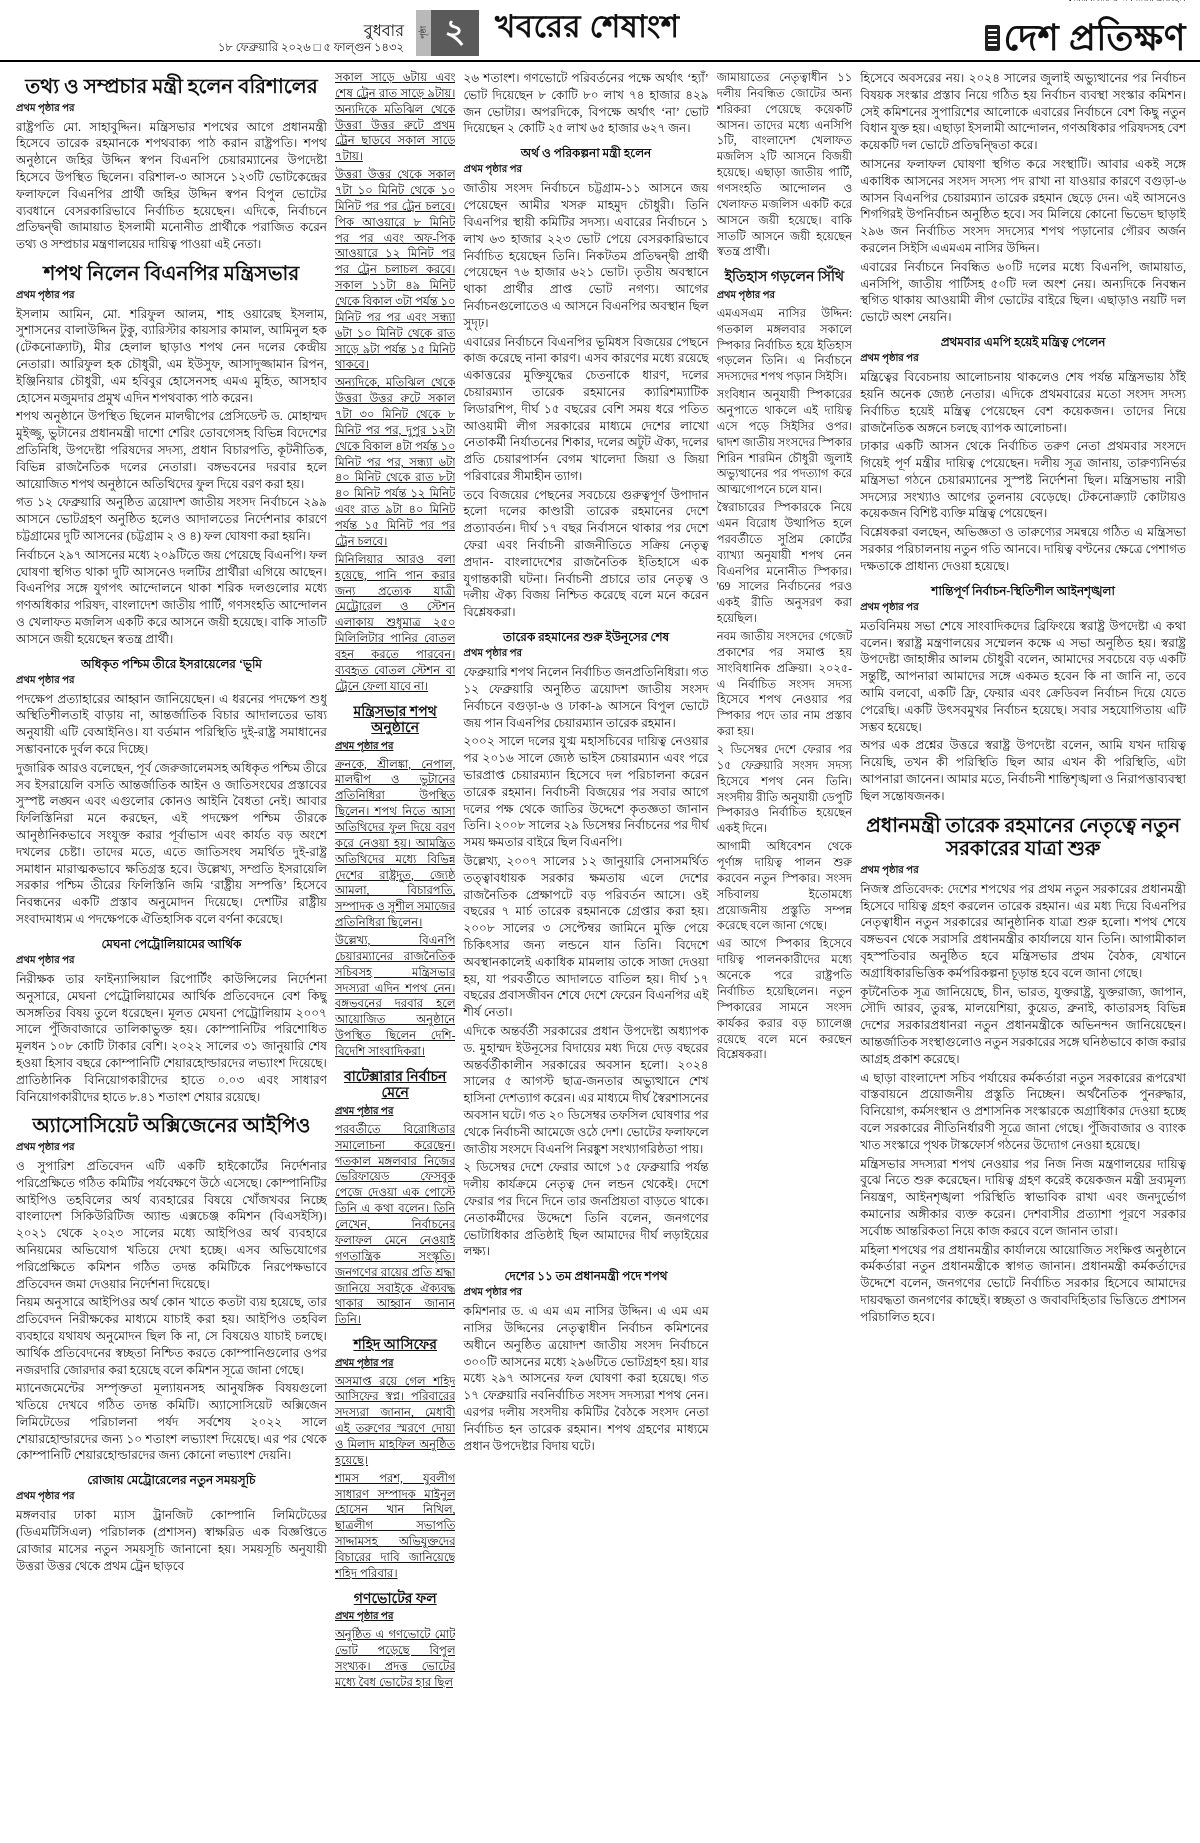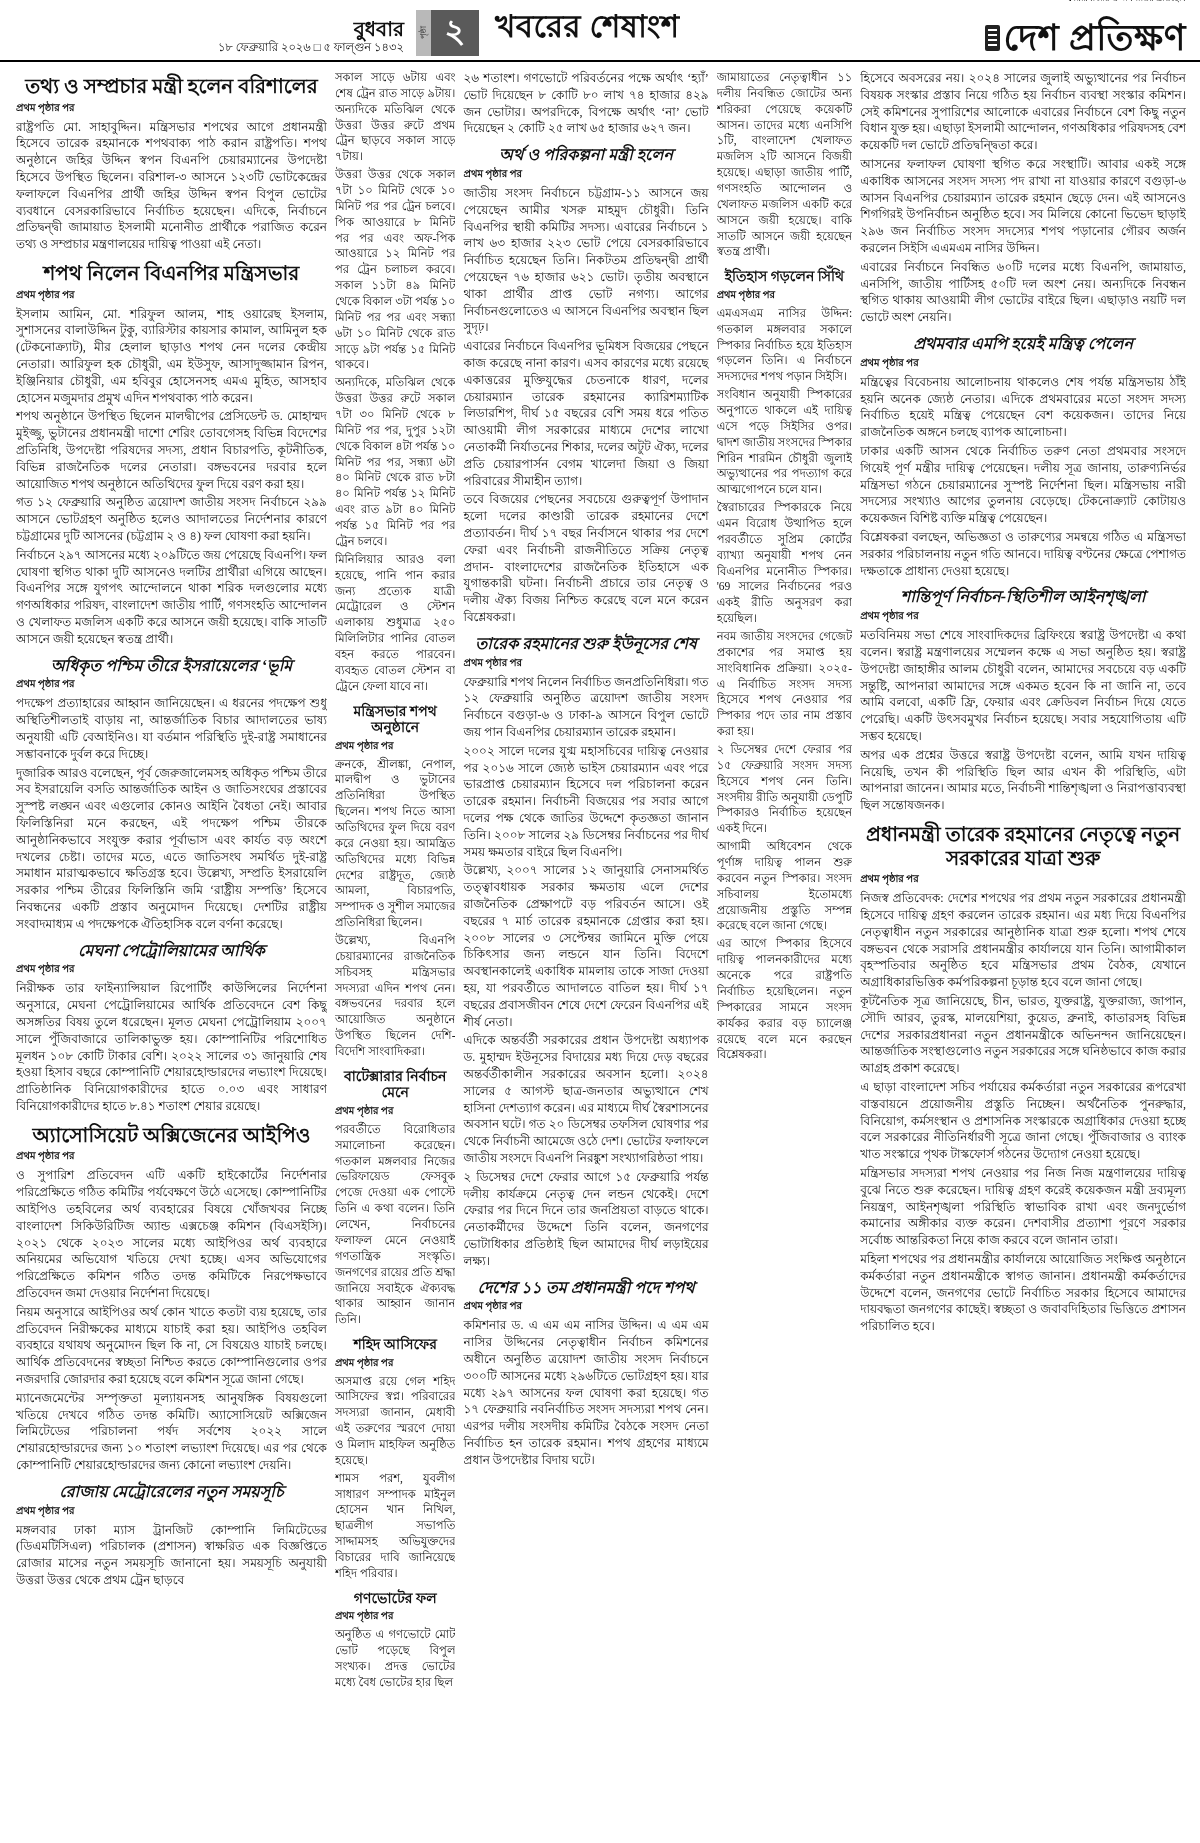--- a/index.html
+++ b/index.html
@@ -3,21 +3,21 @@
 <meta charset="utf-8">
 <style>
   html,body{margin:0;padding:0;background:#fff;}
   body{width:1200px;height:1843px;overflow:hidden;position:relative;
        font-family:"Liberation Serif","DejaVu Serif",serif;color:#111;}
   
   .masthead{display:flex;align-items:flex-end;height:62px;padding:8px 14px 4px 14px;
             border-bottom:2px solid #000;box-sizing:border-box;}
   .mh-spacer{width:170px;}
   .dateblock{width:220px;text-align:right;line-height:1.15;padding-bottom:2px;}
-  .dateblock .wd{font-weight:bold;font-size:20px;}
+  .dateblock .wd{font-weight:normal;font-size:16px;}
   .dateblock .dt{font-size:11.5px;white-space:nowrap;}
   .pagebadge{display:flex;margin:0 10px 0 12px;height:46px;}
   .pagebadge .sliver{width:15px;background:#b9b9b9;color:#222;font-size:8px;
       display:flex;align-items:center;justify-content:center;
       writing-mode:vertical-rl;transform:rotate(180deg);}
   .pagebadge .numbox{width:48px;background:#5a5a5a;color:#fff;display:flex;
       align-items:center;justify-content:center;font-size:32px;font-weight:bold;}
   .sectiontitle{font-size:31px;font-weight:bold;letter-spacing:.5px;
       padding:0 10px 2px 6px;white-space:nowrap;}
   .mh-flex{flex:1;}
@@ -28,21 +28,21 @@
   .crest:after{content:"";position:absolute;left:3px;top:4px;width:9px;height:2px;
       background:#fff;box-shadow:0 5px 0 #fff,0 10px 0 #fff,0 15px 0 #fff;}
   .brand .papername{font-size:36px;font-weight:900;letter-spacing:.5px;}
   
   .pagebody{display:flex;padding:8px 14px 0 16px;gap:0;}
   .col{box-sizing:border-box;height:1755px;overflow:hidden;}
   .col + .col{margin-left:8px;}
   .story + .story{margin-top:9px;}
   .story h3{margin:5px 0 1px;text-align:center;font-weight:bold;line-height:1.18;}
   .h-big{font-size:20px;}
-  .h-mid{font-size:16px;font-style:italic;}
+  .h-mid{font-size:12px;}
   .sub{font-size:10px;font-weight:bold;text-align:left;margin:0 0 2px;}
   .story p{margin:0 0 2px;text-align:justify;font-size:12px;line-height:1.40;
       word-break:break-word;}
   .col-narrow .story p{font-size:11.5px;line-height:1.38;}
   .col-narrow .story h3{font-size:14px;text-align:center;}
 </style>
 </head>
 <body>
 
 <header class="masthead">
@@ -98,21 +98,21 @@
         <p>ও সুপারিশ প্রতিবেদন এটি একটি হাইকোর্টের নির্দেশনার পরিপ্রেক্ষিতে গঠিত কমিটির পর্যবেক্ষণে উঠে এসেছে। কোম্পানিটির আইপিও তহবিলের অর্থ ব্যবহারের বিষয়ে খোঁজখবর নিচ্ছে বাংলাদেশ সিকিউরিটিজ অ্যান্ড এক্সচেঞ্জ কমিশন (বিএসইসি)। ২০২১ থেকে ২০২৩ সালের মধ্যে আইপিওর অর্থ ব্যবহারে অনিয়মের অভিযোগ খতিয়ে দেখা হচ্ছে। এসব অভিযোগের পরিপ্রেক্ষিতে কমিশন গঠিত তদন্ত কমিটিকে নিরপেক্ষভাবে প্রতিবেদন জমা দেওয়ার নির্দেশনা দিয়েছে।</p>
         <p>নিয়ম অনুসারে আইপিওর অর্থ কোন খাতে কতটা ব্যয় হয়েছে, তার প্রতিবেদন নিরীক্ষকের মাধ্যমে যাচাই করা হয়। আইপিও তহবিল ব্যবহারে যথাযথ অনুমোদন ছিল কি না, সে বিষয়েও যাচাই চলছে। আর্থিক প্রতিবেদনের স্বচ্ছতা নিশ্চিত করতে কোম্পানিগুলোর ওপর নজরদারি জোরদার করা হয়েছে বলে কমিশন সূত্রে জানা গেছে।</p>
         <p>ম্যানেজমেন্টের সম্পৃক্ততা মূল্যায়নসহ আনুষঙ্গিক বিষয়গুলো খতিয়ে দেখবে গঠিত তদন্ত কমিটি। অ্যাসোসিয়েট অক্সিজেন লিমিটেডের পরিচালনা পর্ষদ সর্বশেষ ২০২২ সালে শেয়ারহোল্ডারদের জন্য ১০ শতাংশ লভ্যাংশ দিয়েছে। এর পর থেকে কোম্পানিটি শেয়ারহোল্ডারদের জন্য কোনো লভ্যাংশ দেয়নি।</p>
       </article>
       <article class="story">
         <h3 class="h-mid">রোজায় মেট্রোরেলের নতুন সময়সূচি</h3>
         <div class="sub">প্রথম পৃষ্ঠার পর</div>
         <p>মঙ্গলবার ঢাকা ম্যাস ট্রানজিট কোম্পানি লিমিটেডের (ডিএমটিসিএল) পরিচালক (প্রশাসন) স্বাক্ষরিত এক বিজ্ঞপ্তিতে রোজার মাসের নতুন সময়সূচি জানানো হয়। সময়সূচি অনুযায়ী উত্তরা উত্তর থেকে প্রথম ট্রেন ছাড়বে</p>
       </article>
     </div>
-    <div class="col col-narrow" style="width: 121px;">
+    <div class="col col-narrow" style="width: 121px; text-decoration: underline;">
       <article class="story">
         <p>সকাল সাড়ে ৬টায় এবং শেষ ট্রেন রাত সাড়ে ৯টায়। অন্যদিকে মতিঝিল থেকে উত্তরা উত্তর রুটে প্রথম ট্রেন ছাড়বে সকাল সাড়ে ৭টায়।</p>
         <p>উত্তরা উত্তর থেকে সকাল ৭টা ১০ মিনিট থেকে ১০ মিনিট পর পর ট্রেন চলবে। পিক আওয়ারে ৮ মিনিট পর পর এবং অফ-পিক আওয়ারে ১২ মিনিট পর পর ট্রেন চলাচল করবে। সকাল ১১টা ৪৯ মিনিট থেকে বিকাল ৩টা পর্যন্ত ১০ মিনিট পর পর এবং সন্ধ্যা ৬টা ১০ মিনিট থেকে রাত সাড়ে ৯টা পর্যন্ত ১৫ মিনিট থাকবে।</p>
         <p>অন্যদিকে, মতিঝিল থেকে উত্তরা উত্তর রুটে সকাল ৭টা ৩০ মিনিট থেকে ৮ মিনিট পর পর, দুপুর ১২টা থেকে বিকাল ৪টা পর্যন্ত ১০ মিনিট পর পর, সন্ধ্যা ৬টা ৪০ মিনিট থেকে রাত ৮টা ৪০ মিনিট পর্যন্ত ১২ মিনিট এবং রাত ৯টা ৪০ মিনিট পর্যন্ত ১৫ মিনিট পর পর ট্রেন চলবে।</p>
         <p>মিনিলিয়ার আরও বলা হয়েছে, পানি পান করার জন্য প্রত্যেক যাত্রী মেট্রোরেল ও স্টেশন এলাকায় শুধুমাত্র ২৫০ মিলিলিটার পানির বোতল বহন করতে পারবেন। ব্যবহৃত বোতল স্টেশন বা ট্রেনে ফেলা যাবে না।</p>
       </article>
       <article class="story">
         <h3 class="">মন্ত্রিসভার শপথ অনুষ্ঠানে</h3>
         <div class="sub">প্রথম পৃষ্ঠার পর</div>
         <p>ক্রনকে, শ্রীলঙ্কা, নেপাল, মালদ্বীপ ও ভুটানের প্রতিনিধিরা উপস্থিত ছিলেন। শপথ নিতে আসা অতিথিদের ফুল দিয়ে বরণ করে নেওয়া হয়। আমন্ত্রিত অতিথিদের মধ্যে বিভিন্ন দেশের রাষ্ট্রদূত, জ্যেষ্ঠ আমলা, বিচারপতি, সম্পাদক ও সুশীল সমাজের প্রতিনিধিরা ছিলেন।</p>

